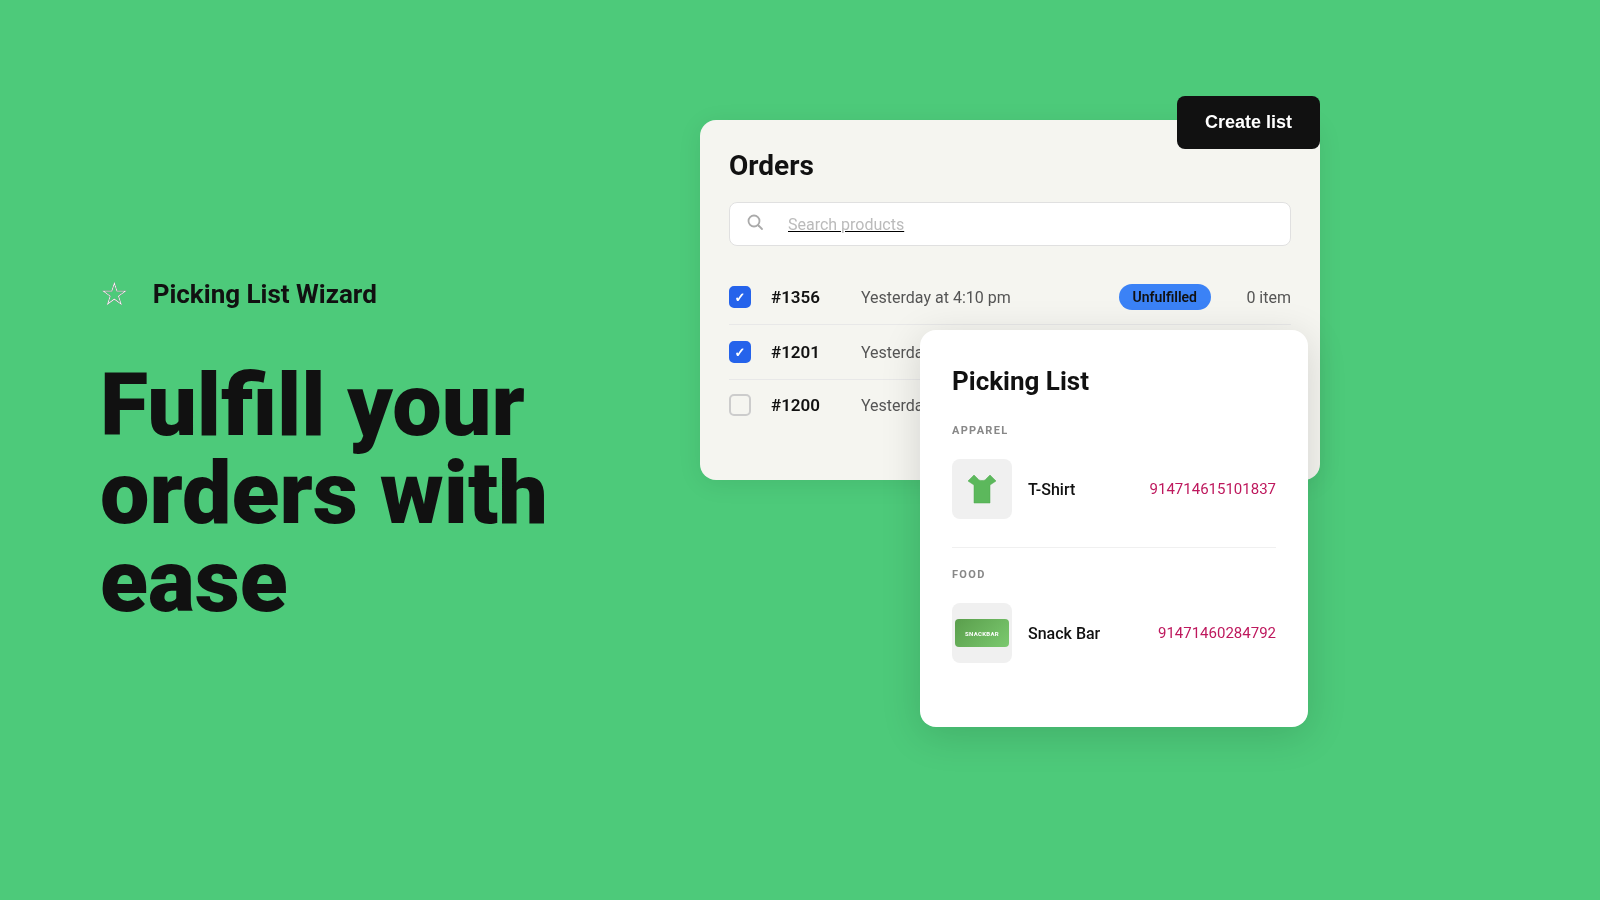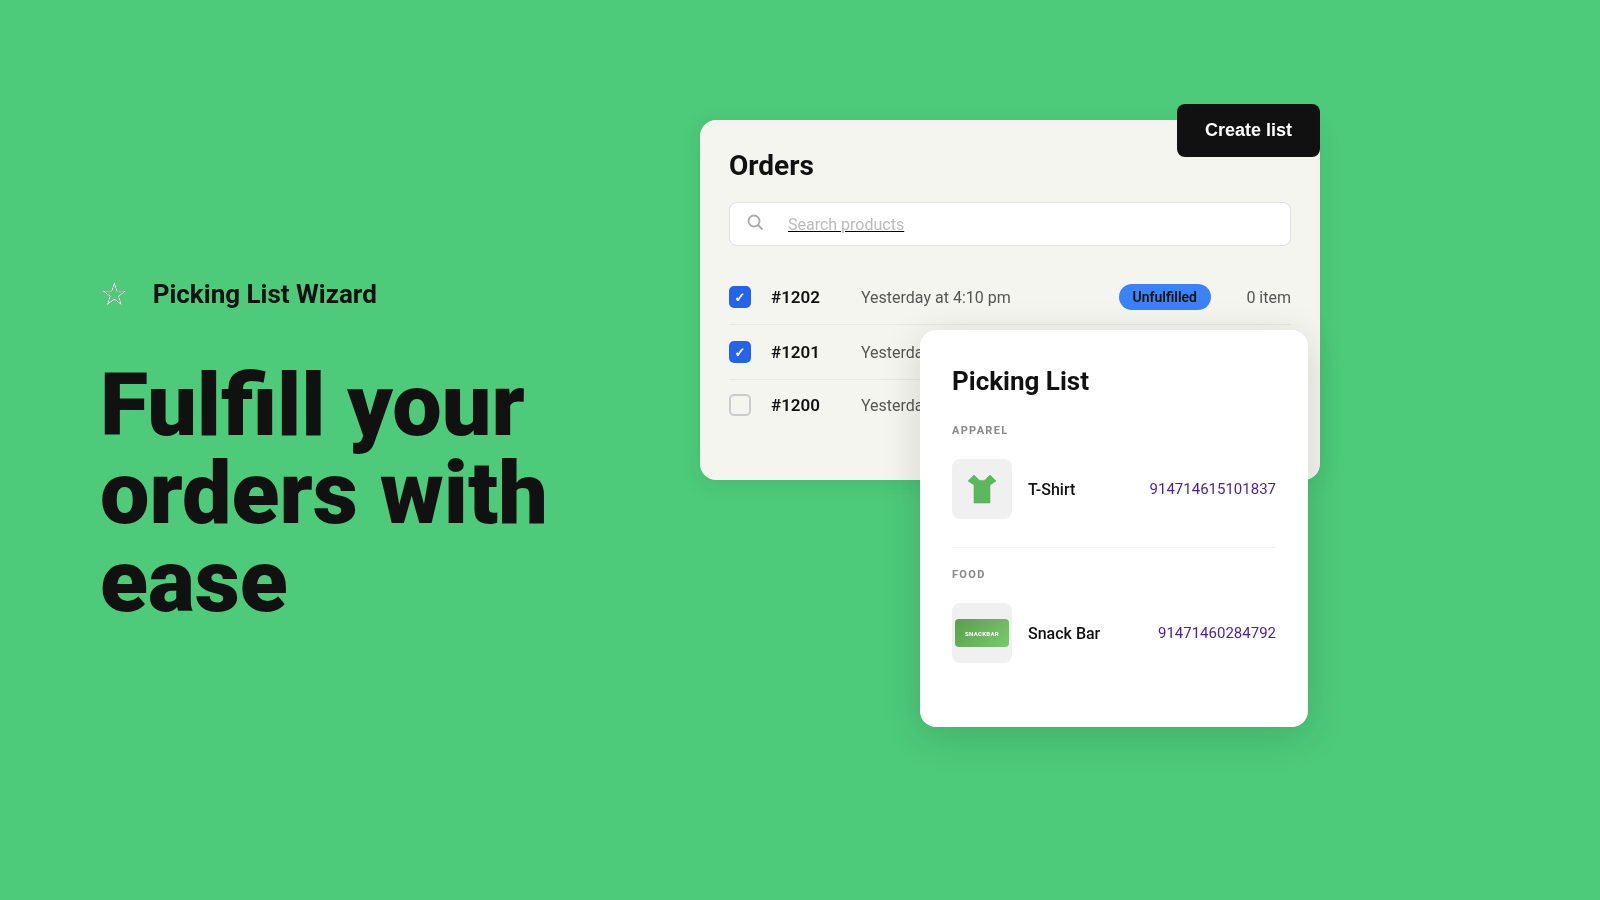--- a/index.html
+++ b/index.html
@@ -56,21 +56,21 @@
       position: absolute;
       right: 0;
       top: 0;
       width: 960px;
       height: 900px;
     }
 
     
     .create-list-btn {
       position: absolute;
-      top: 104px;
+      top: 96px;
       right: 280px;
       background: #111;
       color: #fff;
       border: none;
       border-radius: 8px;
       padding: 16px 28px;
       font-size: 18px;
       font-weight: 600;
       cursor: pointer;
       z-index: 10;
@@ -237,21 +237,21 @@
 
     .product-name {
       font-size: 16px;
       color: #111;
       font-weight: 500;
       flex: 1;
     }
 
     .product-sku {
       font-size: 15px;
-      color: #4c1d95;
+      color: #be185d;
     }
 
     .divider {
       border: none;
       border-top: 1px solid #f0f0f0;
       margin: 4px 0 20px 0;
     }
 
     
     .snack-bar-img {
@@ -299,21 +299,21 @@
         <svg width="18" height="18" viewBox="0 0 18 18" fill="none">
           <circle cx="8" cy="8" r="5.5" stroke="#aaa" stroke-width="1.8"></circle>
           <line x1="12.5" y1="12.5" x2="16" y2="16" stroke="#aaa" stroke-width="1.8" stroke-linecap="round"></line>
         </svg>
       </span>
       <span class="search-placeholder">Search products</span>
     </div>
 
     <div class="order-row">
       <div class="checkbox checked"></div>
-      <span class="order-id">#1202</span>
+      <span class="order-id">#1356</span>
       <span class="order-time">Yesterday at 4:10 pm</span>
       <span class="status-badge">Unfulfilled</span>
       <span class="item-count">0 item</span>
     </div>
 
     <div class="order-row">
       <div class="checkbox checked"></div>
       <span class="order-id">#1201</span>
       <span class="order-time">Yesterday at 1:50 pm</span>
       <span class="status-badge">Unfulfilled</span>

